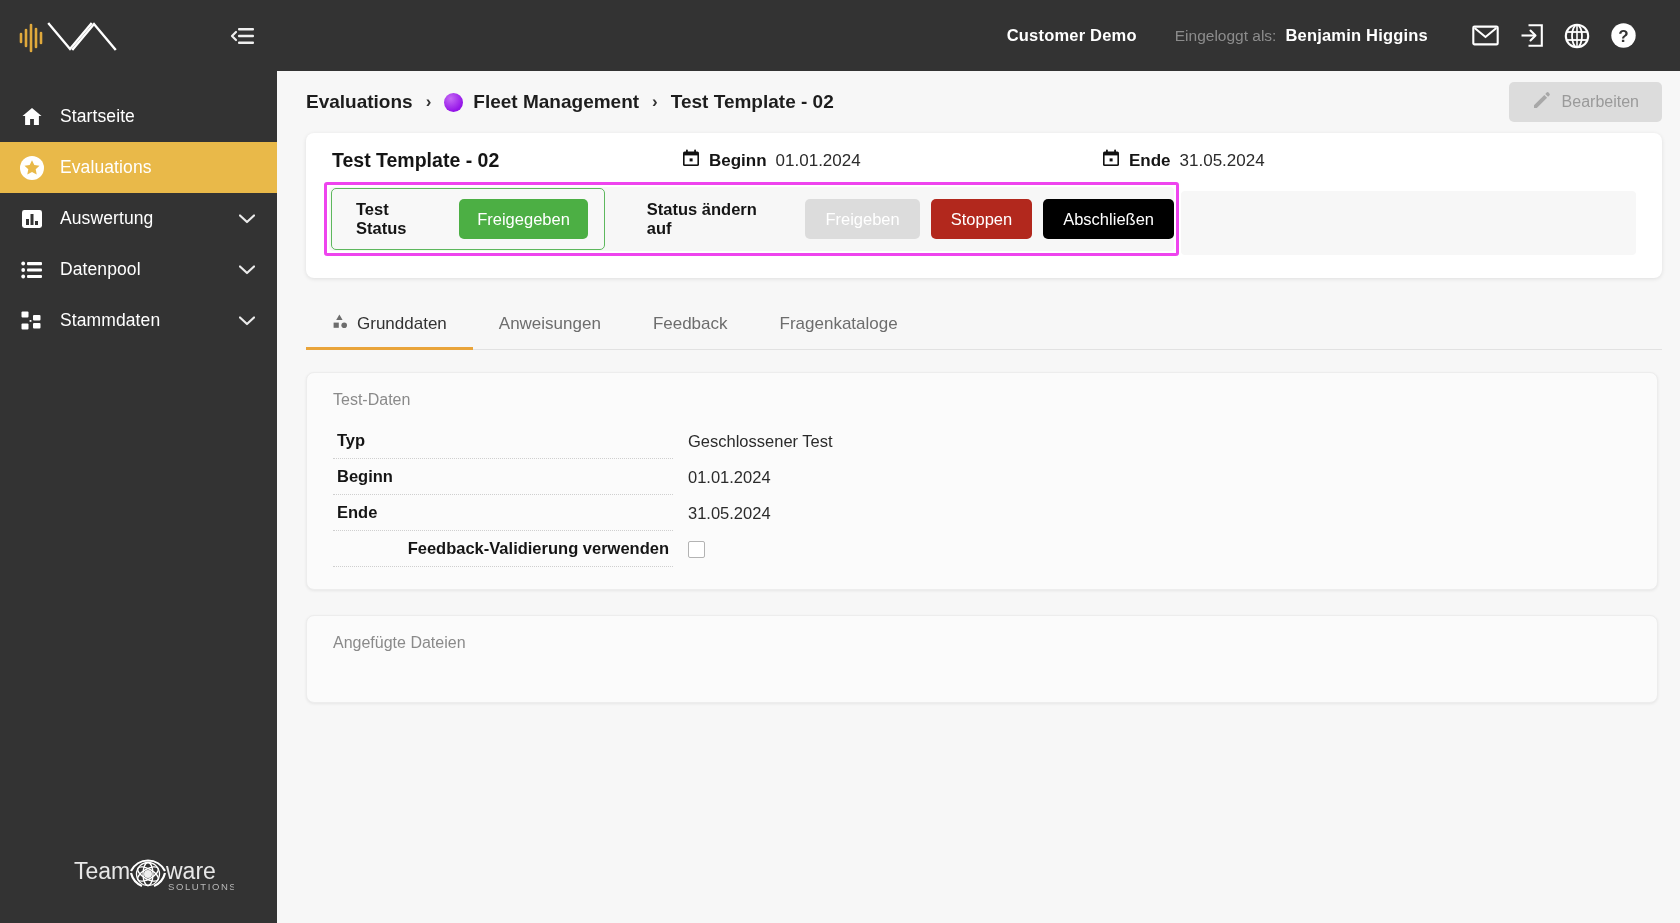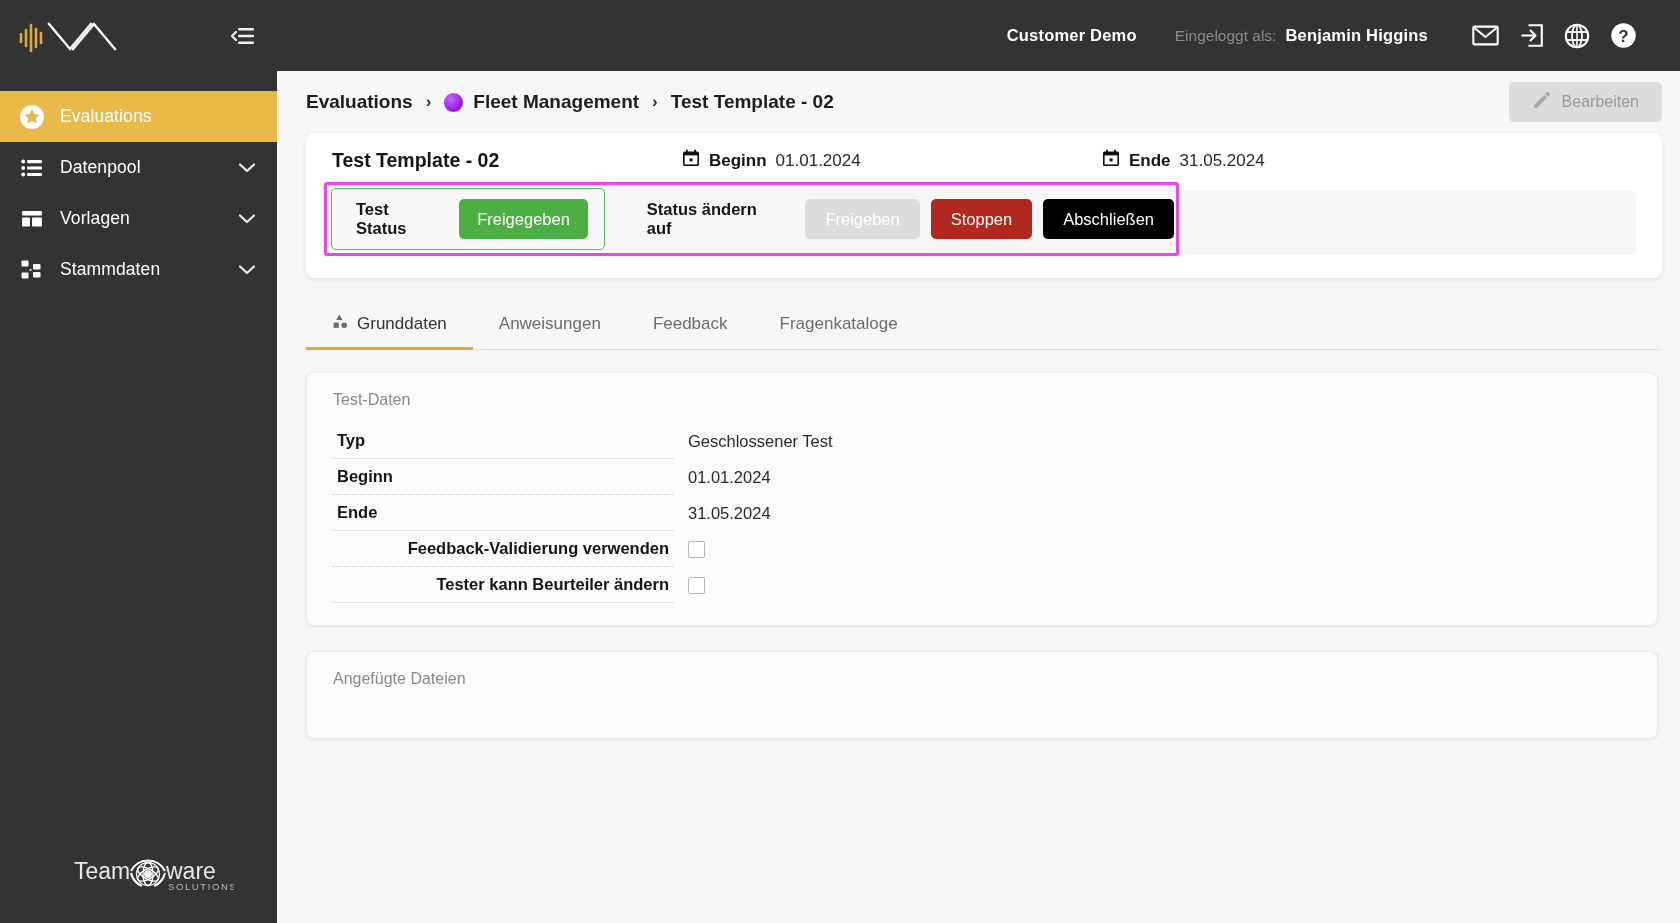--- a/index.html
+++ b/index.html
@@ -178,66 +178,77 @@
             <rect x="9" y="8.8" width="16" height="2.4" rx="1"></rect>
             <rect x="9" y="15.6" width="16" height="2.4" rx="1"></rect>
           </g>
           <polyline points="7,6 3,10 7,14" fill="none" stroke="#ffffff" stroke-width="2.2" stroke-linecap="round" stroke-linejoin="round"></polyline>
         </svg>
       </span>
     </div>
 
     <nav class="nav">
 
+      <div class="nav-item">
+        <span class="ico">
+          <svg width="24" height="24" viewBox="0 0 24 24" fill="#ffffff">
+              <path d="M12 3 2.5 11h2.6v9h5v-6h3.8v6h5v-9h2.6z"></path>
+            </svg>
+        </span>
+        <span class="nav-label">Startseite</span>
+      </div>
 
       <div class="nav-item active">
         <span class="ico">
           <svg width="26" height="26" viewBox="0 0 26 26">
             <circle cx="13" cy="13" r="12" fill="#ffffff"></circle>
             <path d="M13 5.2l2.3 4.8 5.2.7-3.8 3.6 1 5.2-4.7-2.6-4.7 2.6 1-5.2-3.8-3.6 5.2-.7z" fill="#e9b949"></path>
           </svg>
         </span>
         <span class="nav-label">Evaluations</span>
       </div>
 
+      <div class="nav-item">
+        <span class="ico">
+          <svg width="24" height="24" viewBox="0 0 24 24">
+            <rect x="2" y="3" width="20" height="18" rx="2.4" fill="#ffffff"></rect>
+            <g fill="#333333">
+              <rect x="6" y="12" width="3" height="6"></rect>
+              <rect x="10.5" y="7" width="3" height="11"></rect>
+              <rect x="15" y="14" width="3" height="4"></rect>
+            </g>
+          </svg>
+        </span>
+        <span class="nav-label">Auswertung</span>
+        <span class="chev">
+          <svg width="16" height="10" viewBox="0 0 16 10">
+              <polyline points="1,1.5 8,8 15,1.5" fill="none" stroke="#ffffff" stroke-width="2.2" stroke-linecap="round" stroke-linejoin="round"></polyline>
+            </svg>
+        </span>
+      </div>
 
       <div class="nav-item">
         <span class="ico">
           <svg width="24" height="24" viewBox="0 0 24 24" fill="#ffffff">
             <circle cx="3.2" cy="5.5" r="1.9"></circle>
               <rect x="7" y="4" width="15" height="3.2" rx="1"></rect>
             <circle cx="3.2" cy="12" r="1.9"></circle>
               <rect x="7" y="10.4" width="15" height="3.2" rx="1"></rect>
             <circle cx="3.2" cy="18.5" r="1.9"></circle>
               <rect x="7" y="16.9" width="15" height="3.2" rx="1"></rect>
           </svg>
         </span>
         <span class="nav-label">Datenpool</span>
         <span class="chev">
           <svg width="16" height="10" viewBox="0 0 16 10">
               <polyline points="1,1.5 8,8 15,1.5" fill="none" stroke="#ffffff" stroke-width="2.2" stroke-linecap="round" stroke-linejoin="round"></polyline>
             </svg>
         </span>
       </div>
 
-      <div class="nav-item">
-        <span class="ico">
-          <svg width="24" height="24" viewBox="0 0 24 24" fill="#ffffff">
-            <rect x="2" y="4" width="20" height="4.4" rx="1"></rect>
-            <rect x="2" y="10.6" width="8" height="9" rx="1"></rect>
-            <rect x="12" y="10.6" width="10" height="9" rx="1"></rect>
-          </svg>
-        </span>
-        <span class="nav-label">Vorlagen</span>
-        <span class="chev">
-          <svg width="16" height="10" viewBox="0 0 16 10">
-              <polyline points="1,1.5 8,8 15,1.5" fill="none" stroke="#ffffff" stroke-width="2.2" stroke-linecap="round" stroke-linejoin="round"></polyline>
-            </svg>
-        </span>
-      </div>
 
       <div class="nav-item">
         <span class="ico">
           <svg width="24" height="24" viewBox="0 0 24 24" fill="#ffffff">
             <rect x="1.5" y="2.5" width="7" height="6" rx="1"></rect>
             <rect x="13" y="6" width="7.5" height="5.5" rx="1"></rect>
             <rect x="1.5" y="14.5" width="7" height="6" rx="1"></rect>
             <rect x="13" y="14" width="7.5" height="5.5" rx="1"></rect>
             <rect x="9.6" y="11" width="1.8" height="1.8"></rect>
           </svg>
@@ -423,24 +434,20 @@
           <div class="trow">
             <span class="tkey">Ende</span>
             <span class="tval">31.05.2024</span>
           </div>
 
           <div class="trow">
             <span class="tkey alignright">Feedback-Validierung verwenden</span>
             <span class="cbox"></span>
           </div>
 
-          <div class="trow">
-            <span class="tkey alignright">Tester kann Beurteiler ändern</span>
-            <span class="cbox"></span>
-          </div>
         </div>
       </div>
 
       <div class="panel files">
         <div class="panel-title">Angefügte Dateien</div>
       </div>
     </div>
   </div>
 </div>
 

